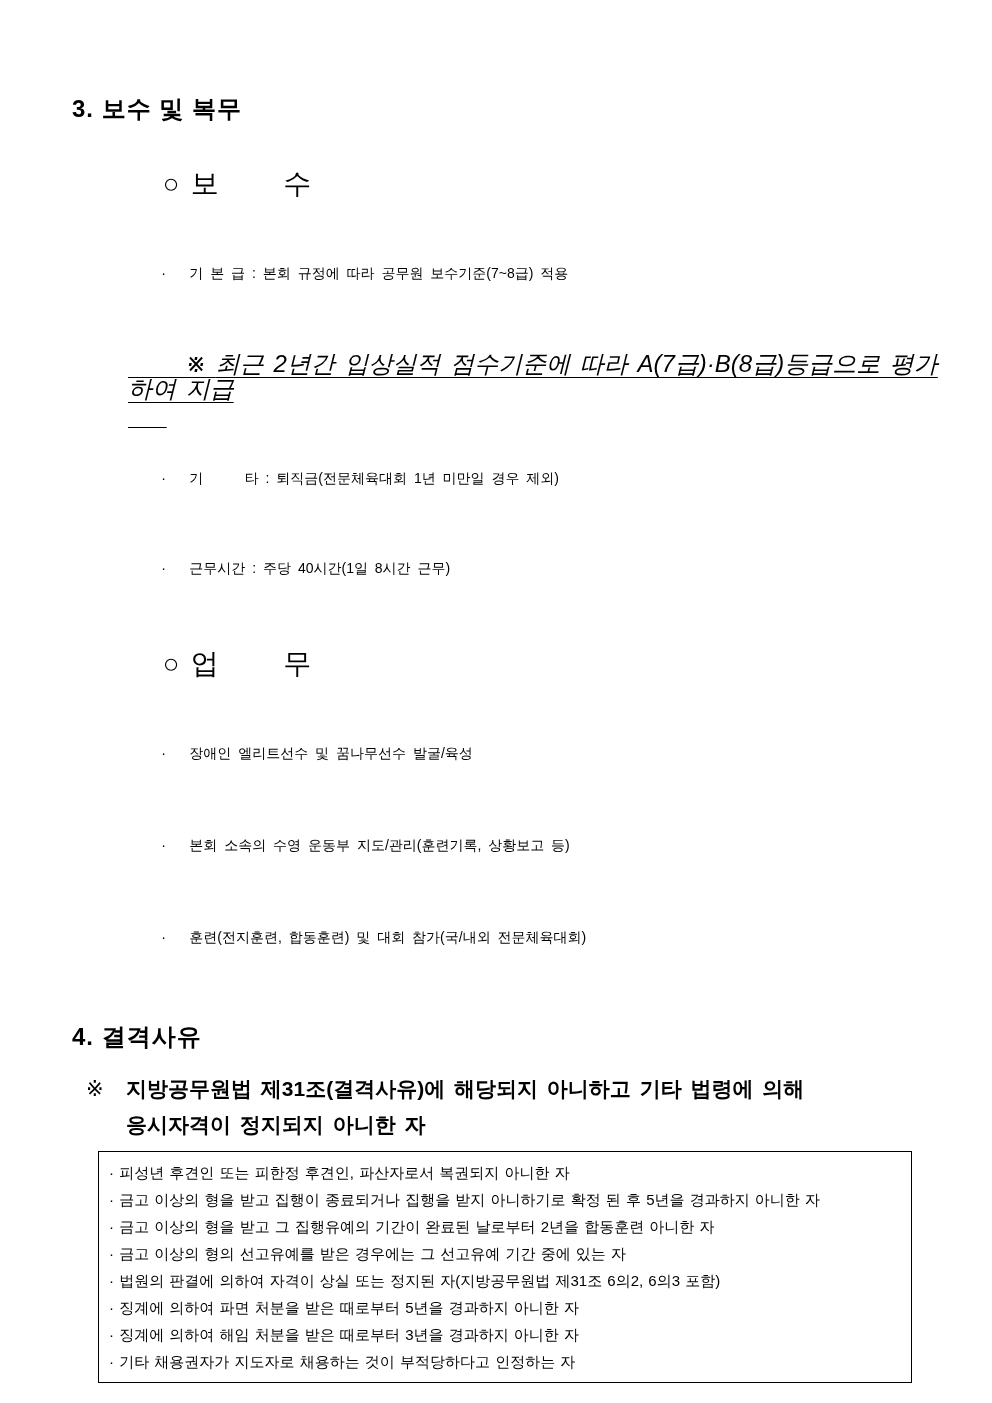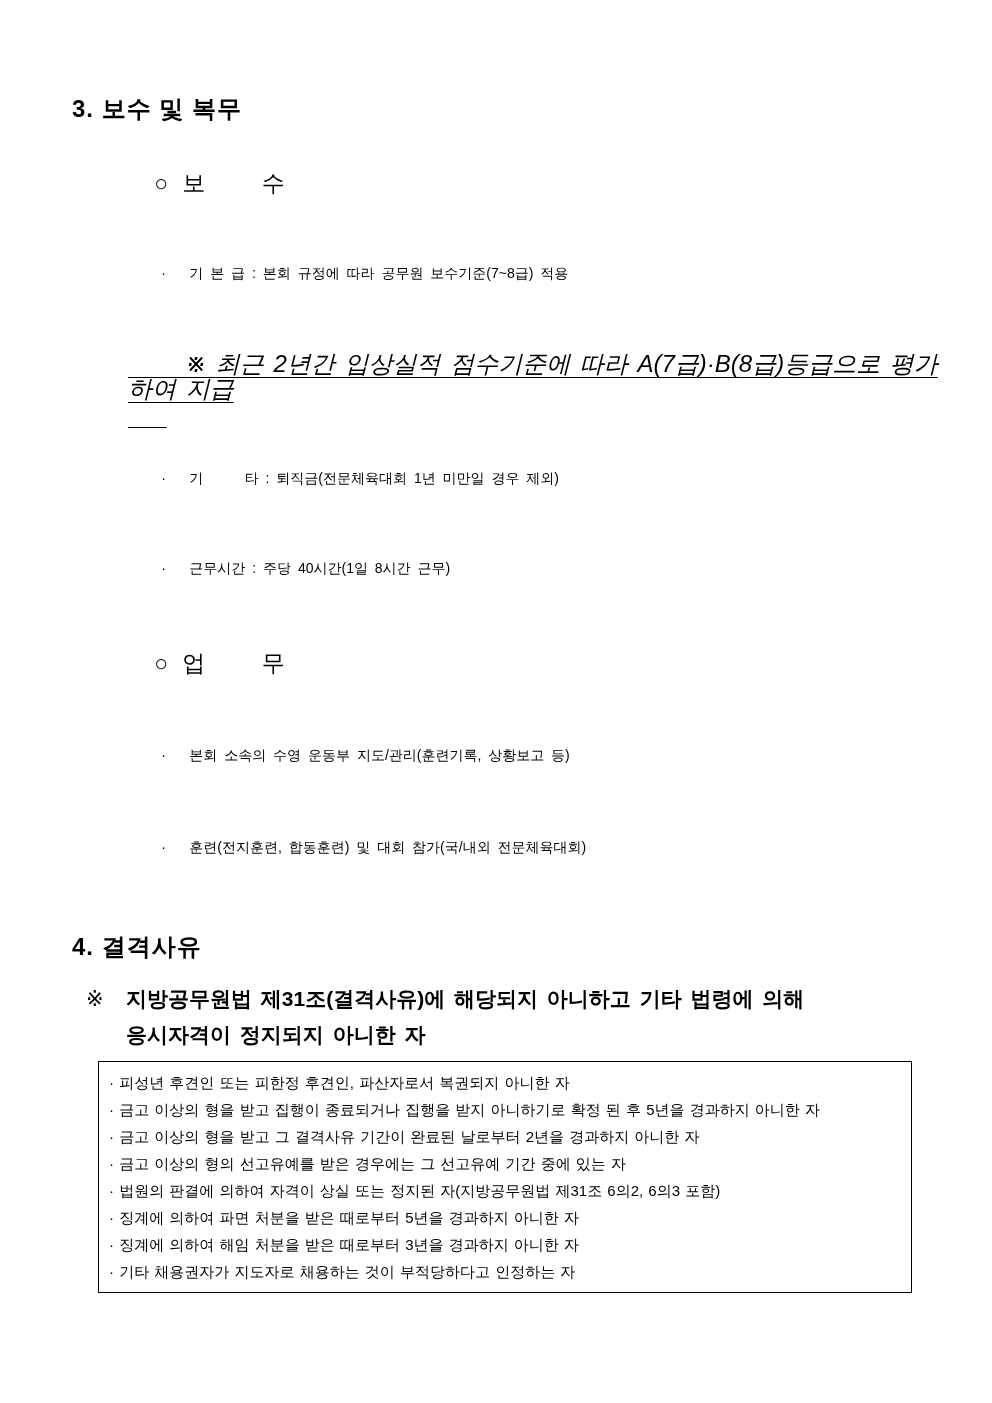--- a/index.html
+++ b/index.html
@@ -15,21 +15,21 @@
   }
   .h2{
     font-size:24px;
     font-weight:bold;
     margin:0;
     letter-spacing:1px;
     white-space:pre-wrap;
   }
   .sec4-title{margin-top:46px;}
   .line{white-space:pre-wrap;word-spacing:3px;line-height:25px;}
-  .l1{margin-left:26px;margin-top:21px;font-size:23px;}
+  .l1{margin-left:26px;margin-top:21px;font-size:28px;}
   .l2{margin-left:48px;margin-top:15px;font-size:14px;}
   .l2b{margin-left:56px;margin-top:15px;font-size:24px;font-style:italic;}
   .bullet{display:inline-block;min-width:28px;}
   .bullet-dot{display:inline-block;min-width:28px;}
   .underline{text-decoration:underline;text-underline-offset:5px;text-decoration-thickness:1px;}
   
   .intro{display:flex;margin-left:14px;margin-top:18px;font-size:21px;line-height:36px;}
   .intro .marker{flex:0 0 40px;}
   .intro .body{white-space:pre-wrap;word-spacing:3px;font-weight:bold;}
   
@@ -63,40 +63,43 @@
       <span class="bullet-dot">·</span><span>기      타 : 퇴직금(전문체육대회 1년 미만일 경우 제외)</span>
     </div>
 
     <div class="line l2">
       <span class="bullet-dot">·</span><span>근무시간 : 주당 40시간(1일 8시간 근무)</span>
     </div>
 
     <div class="line l1" style="margin-top:20px">
       <span class="bullet">○</span><span>업      무</span>
     </div>
+    <div class="line l2">
+      <span class="bullet-dot">·</span><span>장애인 엘리트선수 및 꿈나무선수 발굴/육성</span>
+    </div>
     <div class="line l2" style="margin-top:17px">
       <span class="bullet-dot">·</span><span>본회 소속의 수영 운동부 지도/관리(훈련기록, 상황보고 등)</span>
     </div>
     <div class="line l2" style="margin-top:17px">
       <span class="bullet-dot">·</span><span>훈련(전지훈련, 합동훈련) 및 대회 참가(국/내외 전문체육대회)</span>
     </div>
   </section>
 
   <section>
     <h2 class="h2 sec4-title">4. 결격사유</h2>
 
     <div class="intro">
       <span class="marker">※</span>
       <span class="body"><span>지방공무원법 제31조(결격사유)에 해당되지 아니하고 기타 법령에 의해</span><br><span>응시자격이 정지되지 아니한 자</span></span>
     </div>
 
     <div class="law-box">
       <div class="law-item">· 피성년 후견인 또는 피한정 후견인, 파산자로서 복권되지 아니한 자</div>
       <div class="law-item">· 금고 이상의 형을 받고 집행이 종료되거나 집행을 받지 아니하기로 확정 된 후 5년을 경과하지 아니한 자</div>
-      <div class="law-item">· 금고 이상의 형을 받고 그 결격사유 기간이 완료된 날로부터 2년을 경과하지 아니한 자</div>
+      <div class="law-item">· 금고 이상의 형을 받고 그 집행유예의 기간이 완료된 날로부터 2년을 합동훈련 아니한 자</div>
       <div class="law-item">· 금고 이상의 형의 선고유예를 받은 경우에는 그 선고유예 기간 중에 있는 자</div>
       <div class="law-item">· 법원의 판결에 의하여 자격이 상실 또는 정지된 자(지방공무원법 제31조 6의2, 6의3 포함)</div>
       <div class="law-item">· 징계에 의하여 파면 처분을 받은 때로부터 5년을 경과하지 아니한 자</div>
       <div class="law-item">· 징계에 의하여 해임 처분을 받은 때로부터 3년을 경과하지 아니한 자</div>
       <div class="law-item">· 기타 채용권자가 지도자로 채용하는 것이 부적당하다고 인정하는 자</div>
     </div>
   </section>
 
 </div>
 

